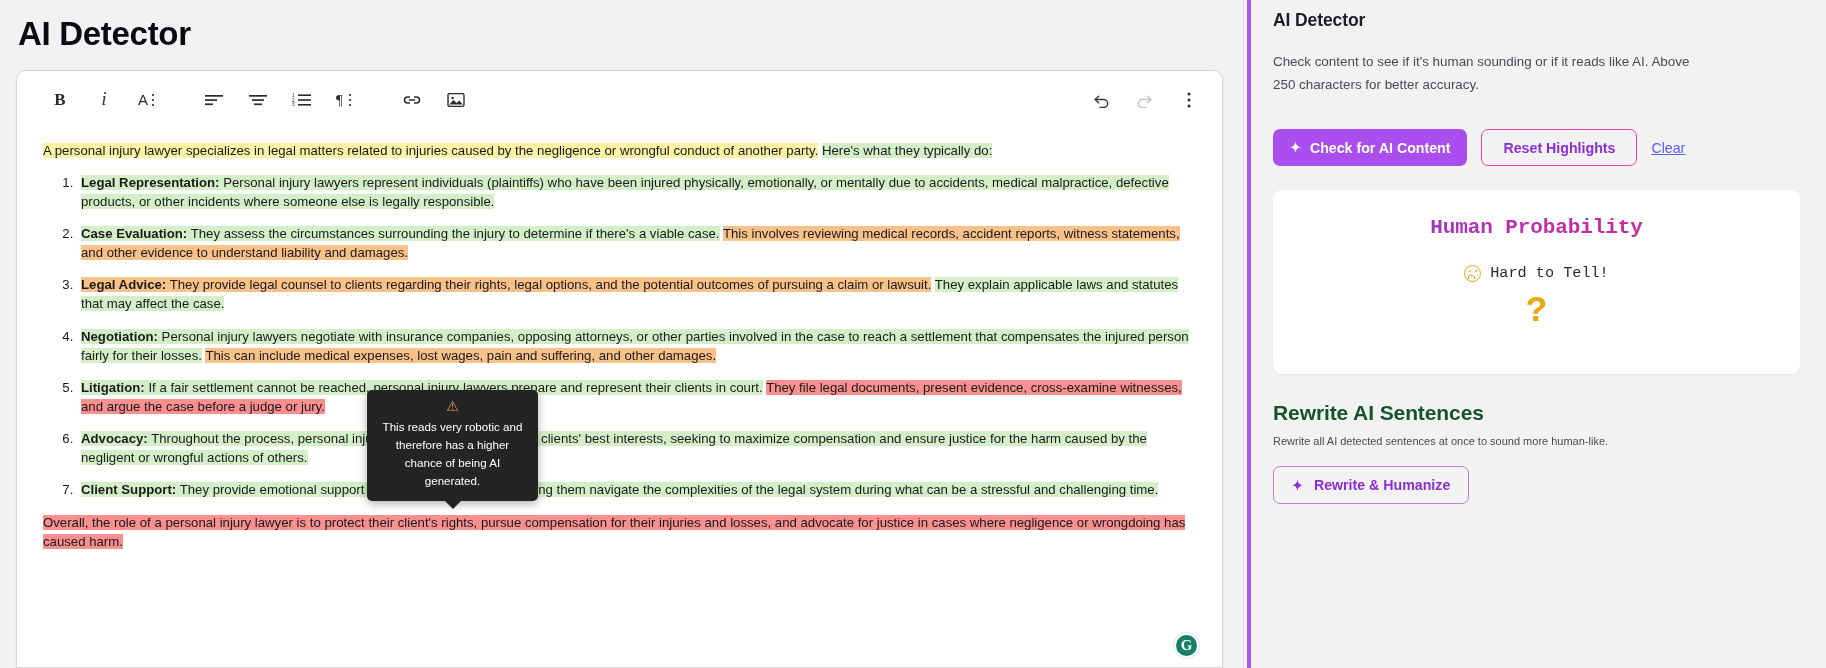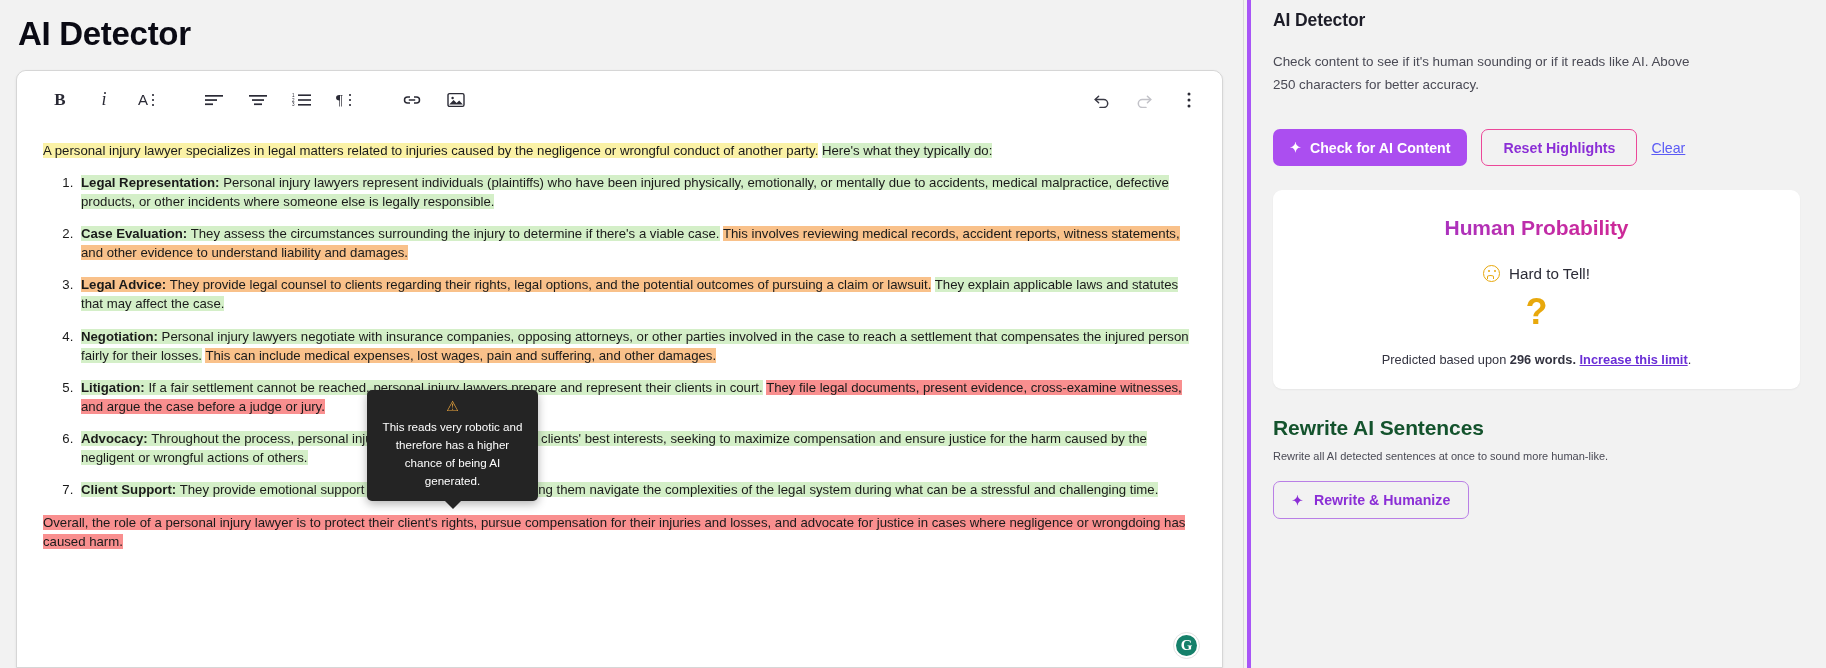--- a/index.html
+++ b/index.html
@@ -224,20 +224,21 @@
   .spark { font-size: 13px; line-height: 1; }
 
   
   .result-card {
     background: #ffffff;
     border-radius: 9px;
     padding: 26px 20px 22px 20px;
     text-align: center;
     margin-bottom: 27px;
     box-shadow: 0 1px 2px rgba(0,0,0,0.05);
+    font-family: Liberation Mono, monospace;
   }
   .result-head {
     font-size: 21px;
     font-weight: 600;
     background: linear-gradient(90deg, #8b3ae0 0%, #c92a9e 60%, #d6247e 100%);
     -webkit-background-clip: text;
     background-clip: text;
     color: transparent;
     margin-bottom: 25px;
     letter-spacing: -0.1px;
@@ -481,23 +482,20 @@
 
     <div class="result-card">
       <div class="result-head">Human Probability</div>
       <div class="verdict">
         <span class="face">
             <span class="mouth"></span>
           </span>
         <span>Hard to Tell!</span>
       </div>
       <div class="big-q">?</div>
-      <div class="pred">
-        <span>Predicted based upon </span><b>296 words.</b> <a>Increase this limit</a><span>.</span>
-      </div>
     </div>
 
     <div class="rw-title">Rewrite AI Sentences</div>
     <div class="rw-desc">Rewrite all AI detected sentences at once to sound more human-like.</div>
     <button class="btn-rewrite">
       <span class="spark">✦</span>
       <span>Rewrite &amp; Humanize</span>
     </button>
 
   </div>

